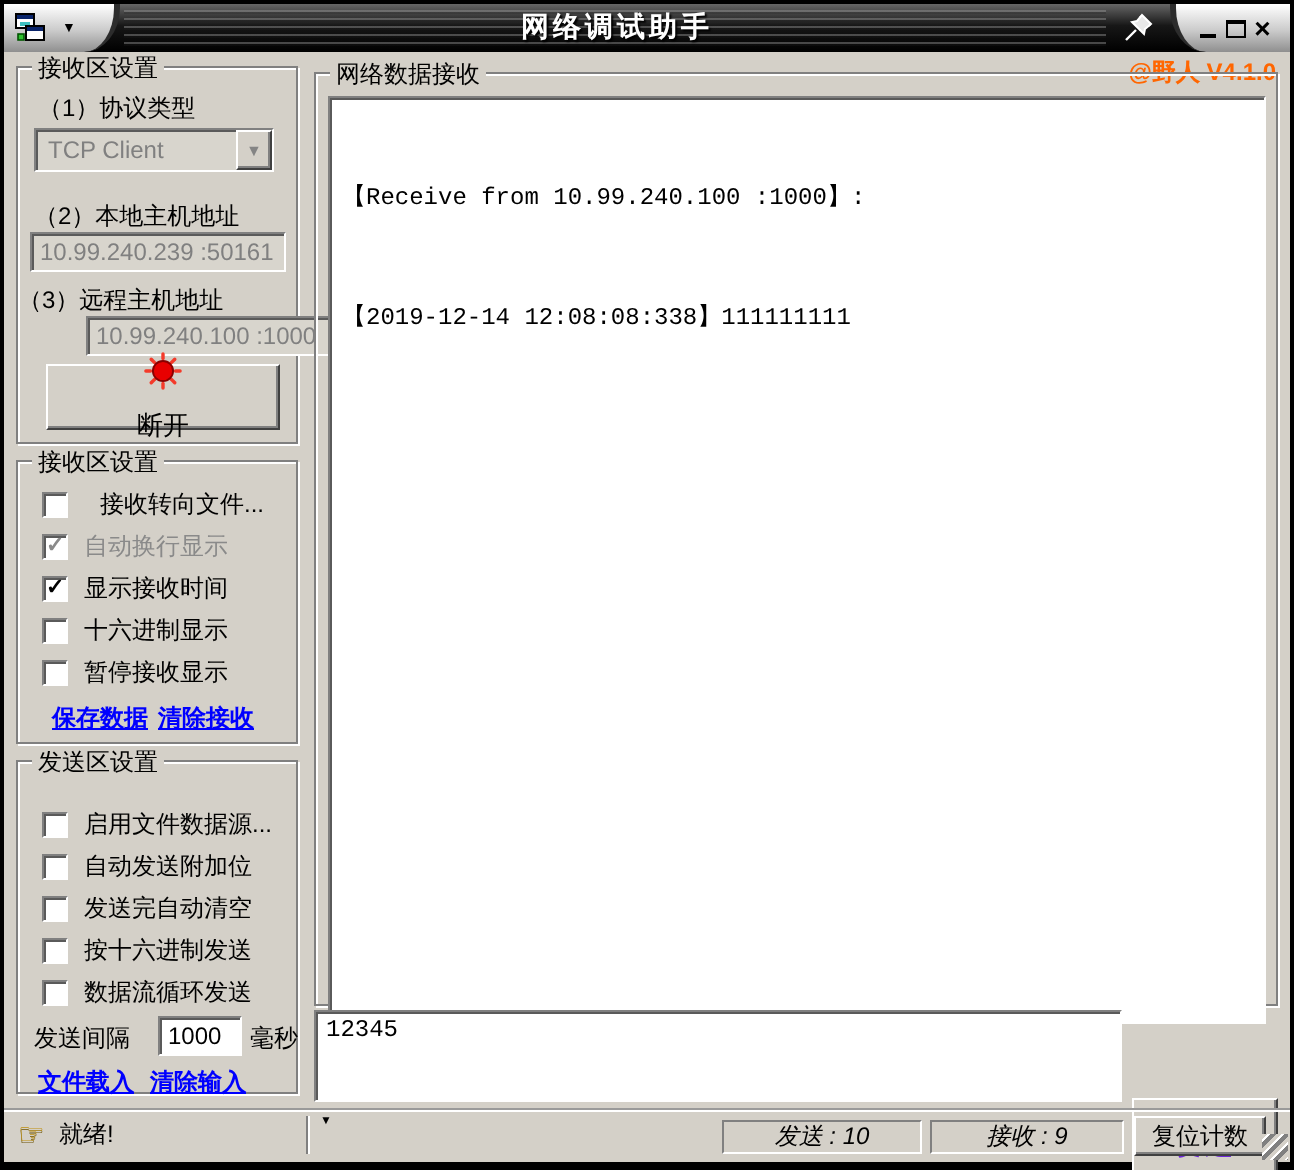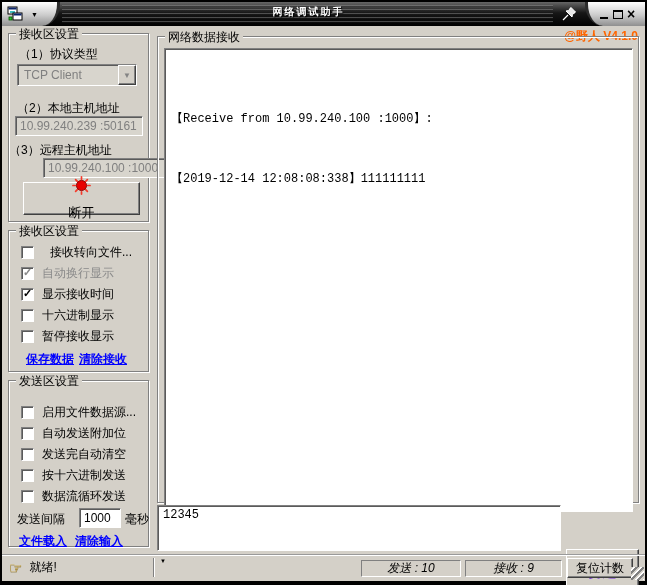--- a/index.html
+++ b/index.html
@@ -15,21 +15,21 @@
     background:repeating-linear-gradient(180deg,rgba(150,150,150,.45) 0 1px,rgba(30,30,30,.25) 1px 2px,rgba(0,0,0,0) 2px 4px);}
   .cap-left{position:absolute;left:0;top:0;width:58px;height:24px;
     background:linear-gradient(180deg,#ffffff,#cbcbcb 55%,#8f8f8f);
     border-bottom-right-radius:18px 22px;border-right:3px solid #2c2c2c;
     display:flex;align-items:center;gap:8px;padding-left:5px;}
   .cap-right{position:absolute;right:0;top:0;width:60px;height:24px;
     background:linear-gradient(180deg,#ffffff,#cbcbcb 55%,#8f8f8f);
     border-bottom-left-radius:18px 22px;border-left:3px solid #2c2c2c;
     display:flex;align-items:center;justify-content:space-between;padding:0 7px 0 9px;}
   .title-text{position:absolute;left:80px;right:110px;top:3px;text-align:center;color:#fff;
-    font-weight:bold;font-size:10px;letter-spacing:2px;text-shadow:1px 1px 1px #000;}
+    font-weight:bold;font-size:14px;letter-spacing:2px;text-shadow:1px 1px 1px #000;}
   .menu-arrow{font-size:7px;color:#000;line-height:1;}
   .pin{position:absolute;right:68px;top:4px;width:16px;height:16px;}
   .tbtn{display:flex;align-items:center;justify-content:center;width:14px;height:16px;cursor:default;}
   .min-glyph{width:8px;height:2px;background:#000;margin-top:8px;}
   .max-glyph{width:10px;height:9px;border:1px solid #000;border-top-width:2px;}
   .btn-close{font-weight:bold;font-size:14px;line-height:16px;}
 
   
   .group{position:absolute;border:1px solid #808080;box-shadow:1px 1px 0 #fff, inset 1px 1px 0 #fff;}
   .group-title{position:absolute;top:-8px;left:7px;background:#d4d0c8;padding:0 3px;white-space:nowrap;}
@@ -54,21 +54,21 @@
   .chk-row.disabled .lbl{color:#8a8a8a;}
 
   
   .btn-disconnect{position:absolute;left:14px;top:148px;width:117px;height:33px;
     display:flex;align-items:center;justify-content:center;gap:9px;cursor:pointer;flex-direction:column;}
   .btn-disconnect .dlabel{font-size:13px;}
 
   
   .recv-box{position:absolute;left:6px;top:11px;width:469px;height:464px;background:#fff;
     font-family:"Liberation Mono","DejaVu Sans Mono",monospace;font-size:12px;line-height:20px;
-    padding:20px 6px;white-space:pre;overflow:hidden;}
+    padding:0 6px;white-space:pre;overflow:hidden;}
   .version{position:absolute;top:26px;right:7px;color:#ff6600;font-weight:bold;font-size:12px;}
 
   
   .send-input{position:absolute;left:155px;top:503px;width:404px;height:46px;background:#fff;resize:none;
     font-family:"Liberation Mono","DejaVu Sans Mono",monospace;font-size:12px;padding:2px 5px;outline:none;
     border:1px solid;border-color:#808080 #fff #fff #808080;box-shadow:inset 1px 1px 0 #5a5a5a;}
   .send-btn{position:absolute;left:564px;top:502px;width:73px;height:48px;display:flex;align-items:center;justify-content:center;
     color:#6d28d9;font-weight:bold;font-size:14px;letter-spacing:2px;cursor:pointer;margin-top:45px;}
 
   

